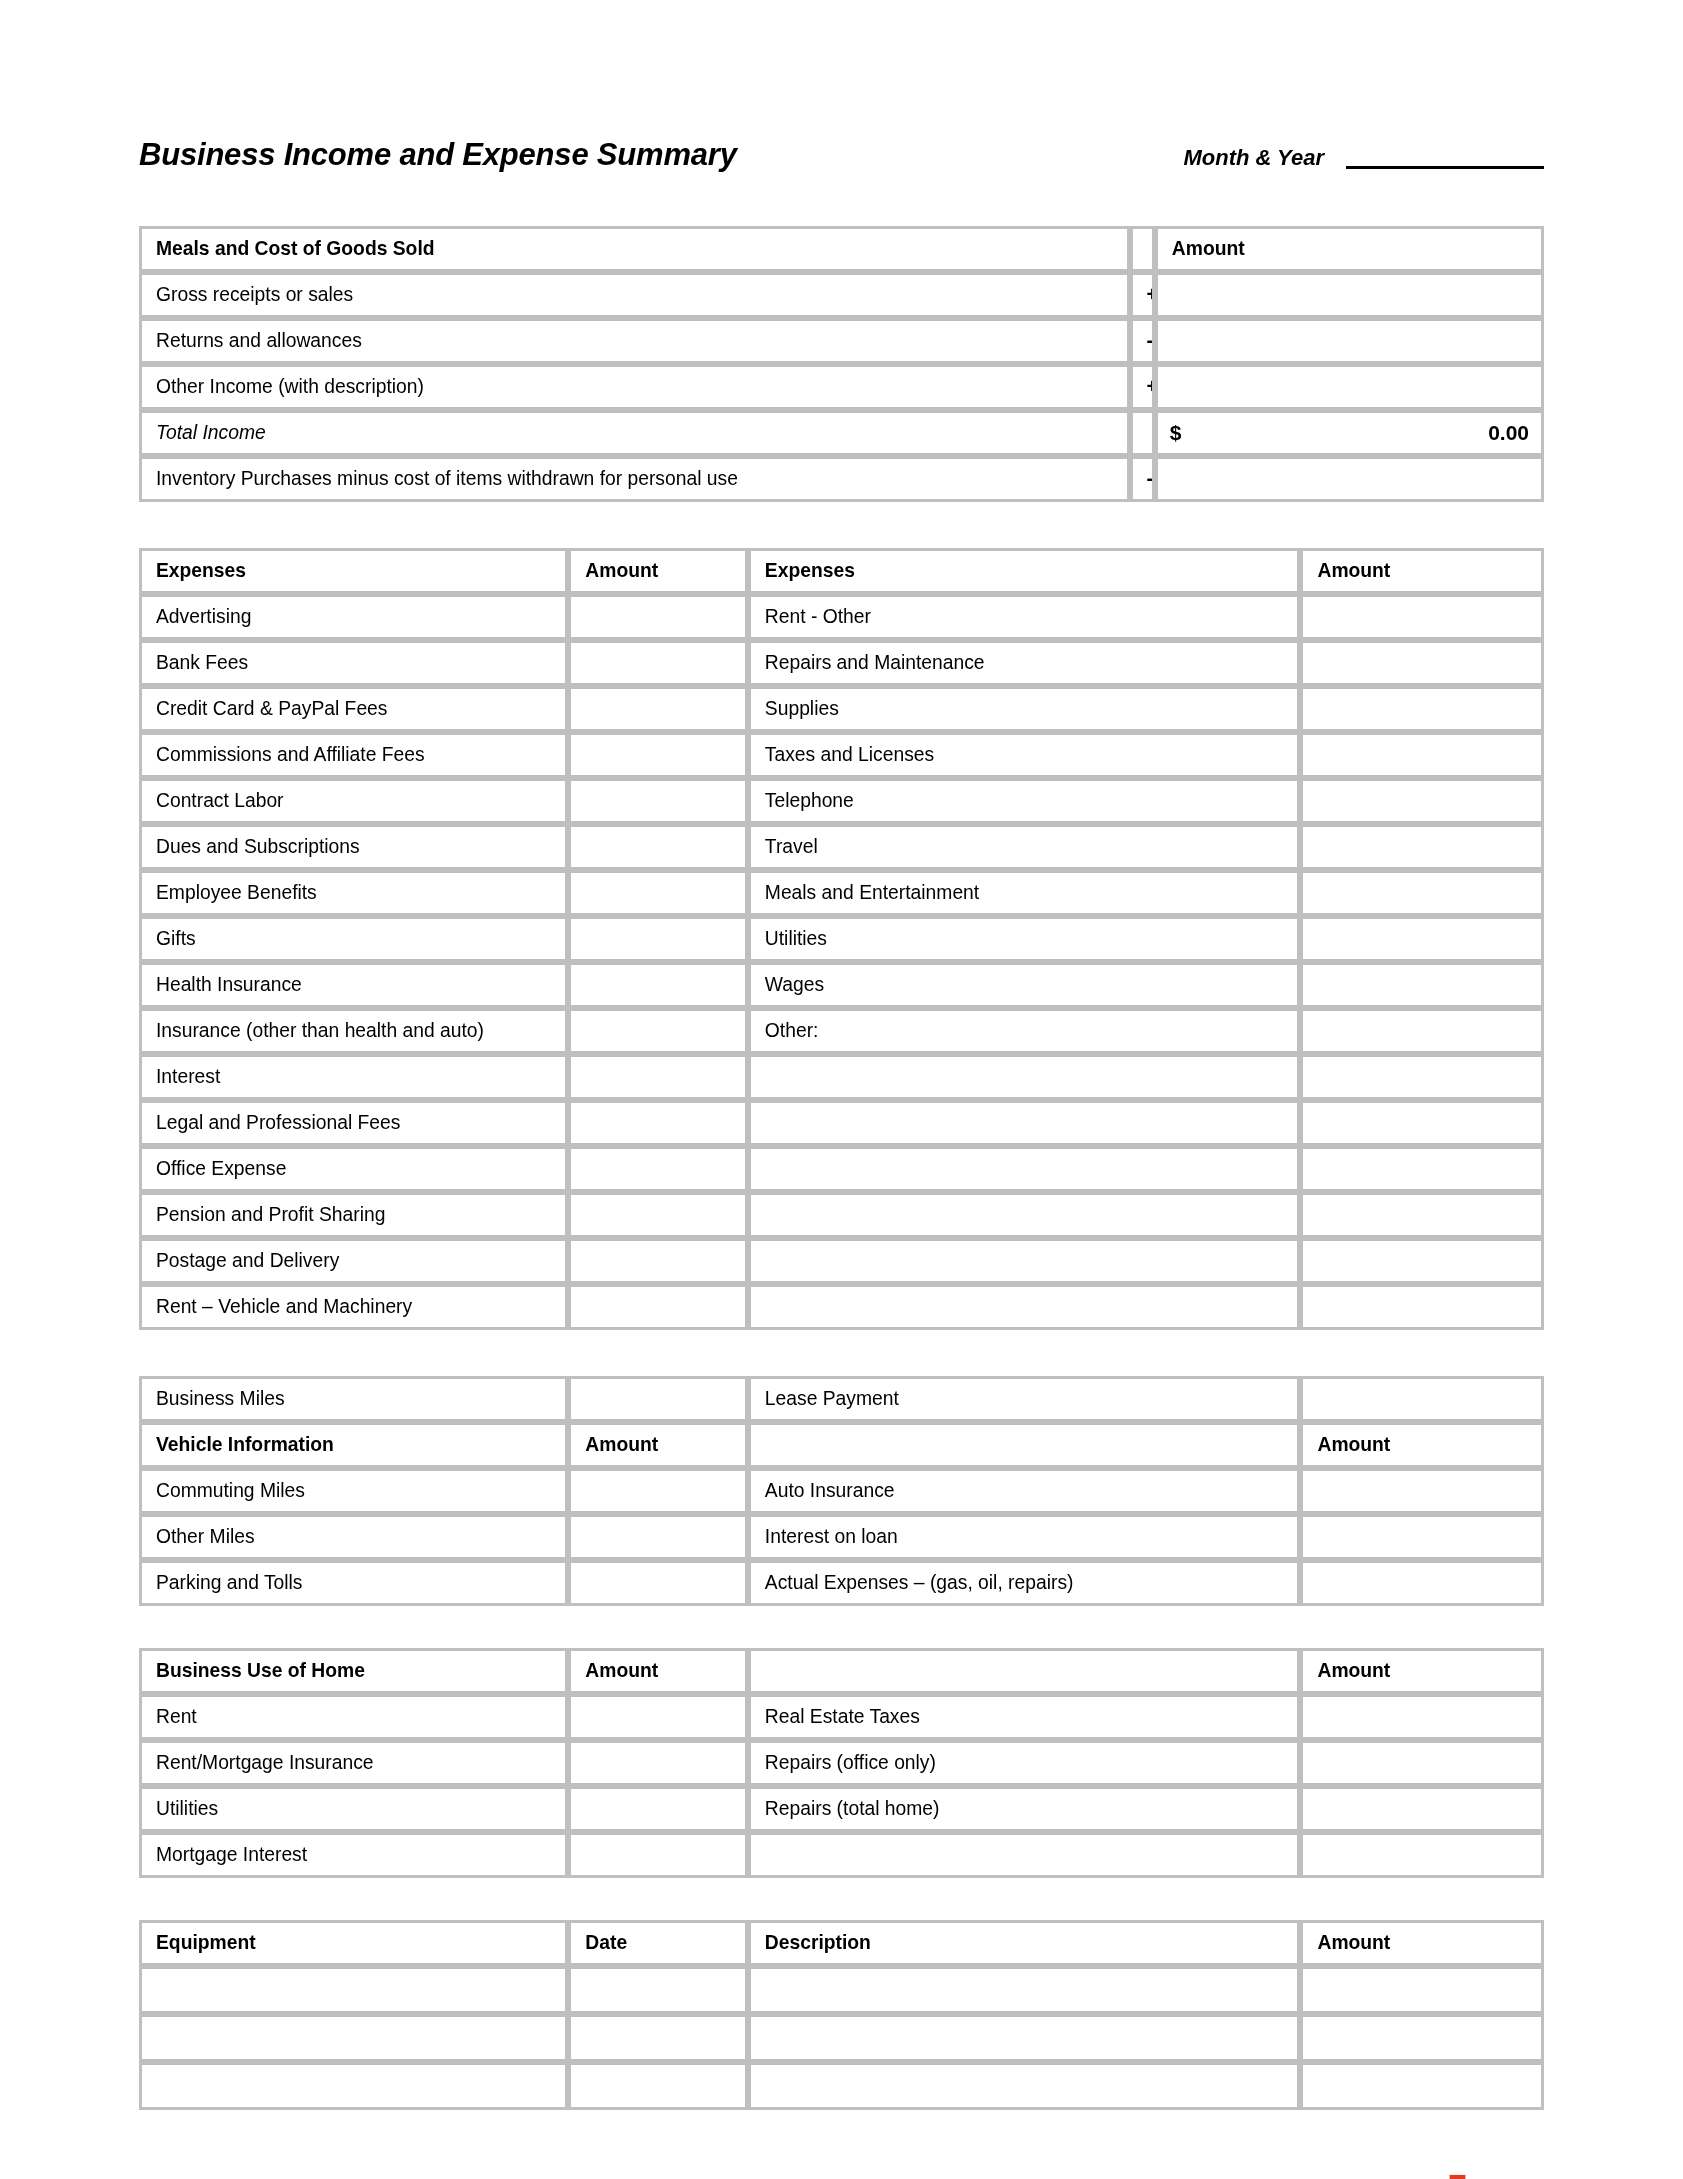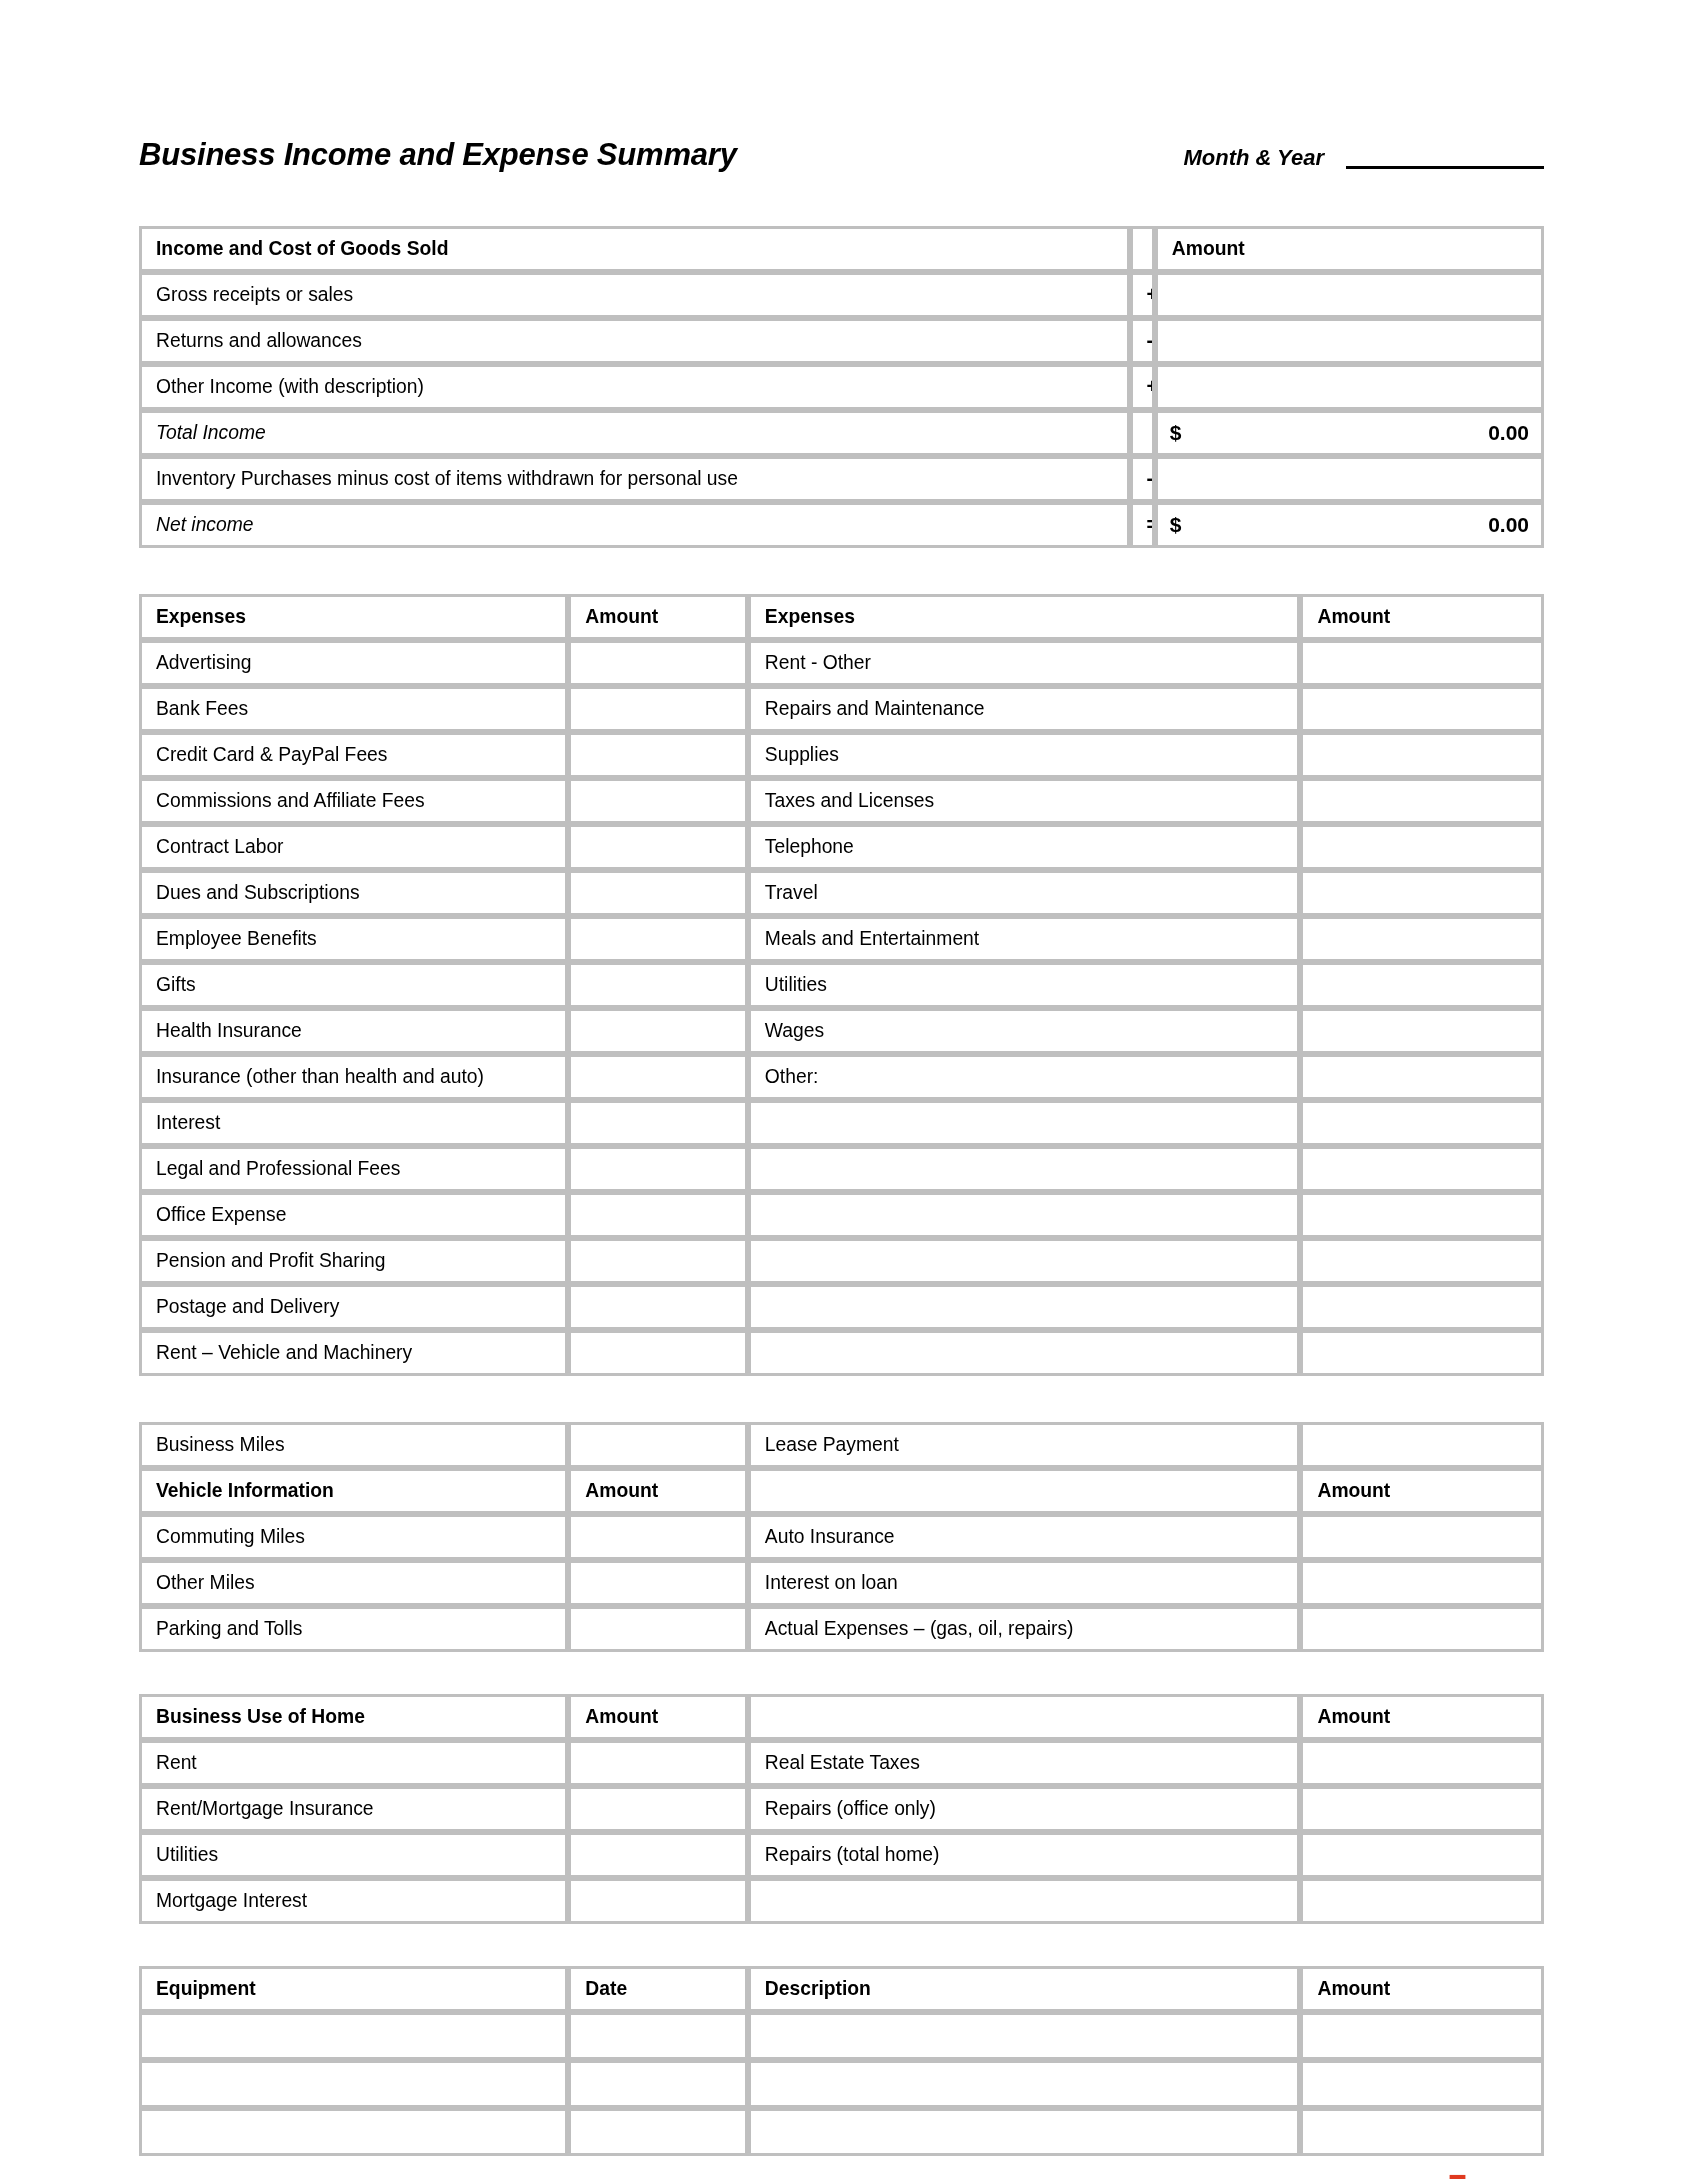--- a/index.html
+++ b/index.html
@@ -156,21 +156,21 @@
   </div>
 
   <table class="sheet">
     <colgroup>
       <col style="width:70.5%">
         <col style="width:1.8%">
         <col style="width:27.7%">
     </colgroup>
     <tbody>
       <tr>
-        <td class="hdr">Income and Cost of Goods Sold</td>
+        <td class="hdr">Meals and Cost of Goods Sold</td>
         <td class="hdr sign blankcol"></td>
         <td class="hdr">Amount</td>
       </tr>
       <tr>
         <td class="indent">Gross receipts or sales</td>
         <td class="sign">+</td>
         <td></td>
       </tr>
       <tr>
         <td class="indent">Returns and allowances</td>
@@ -187,28 +187,20 @@
         <td class="sign"></td>
         <td class="money">
           <span class="dollar">$</span>
           <span class="val">0.00</span>
         </td>
       </tr>
       <tr>
         <td class="indent">Inventory Purchases minus cost of items withdrawn for personal use</td>
         <td class="sign">-</td>
         <td></td>
-      </tr>
-      <tr>
-        <td class="totlabel">Net income</td>
-        <td class="sign">=</td>
-        <td class="money">
-          <span class="dollar">$</span>
-          <span class="val">0.00</span>
-        </td>
       </tr>
     </tbody>
   </table>
 
   <div class="tbl-gap"></div>
 
   <table class="sheet">
     <colgroup>
       <col style="width:27.5%">
         <col style="width:11.5%">

